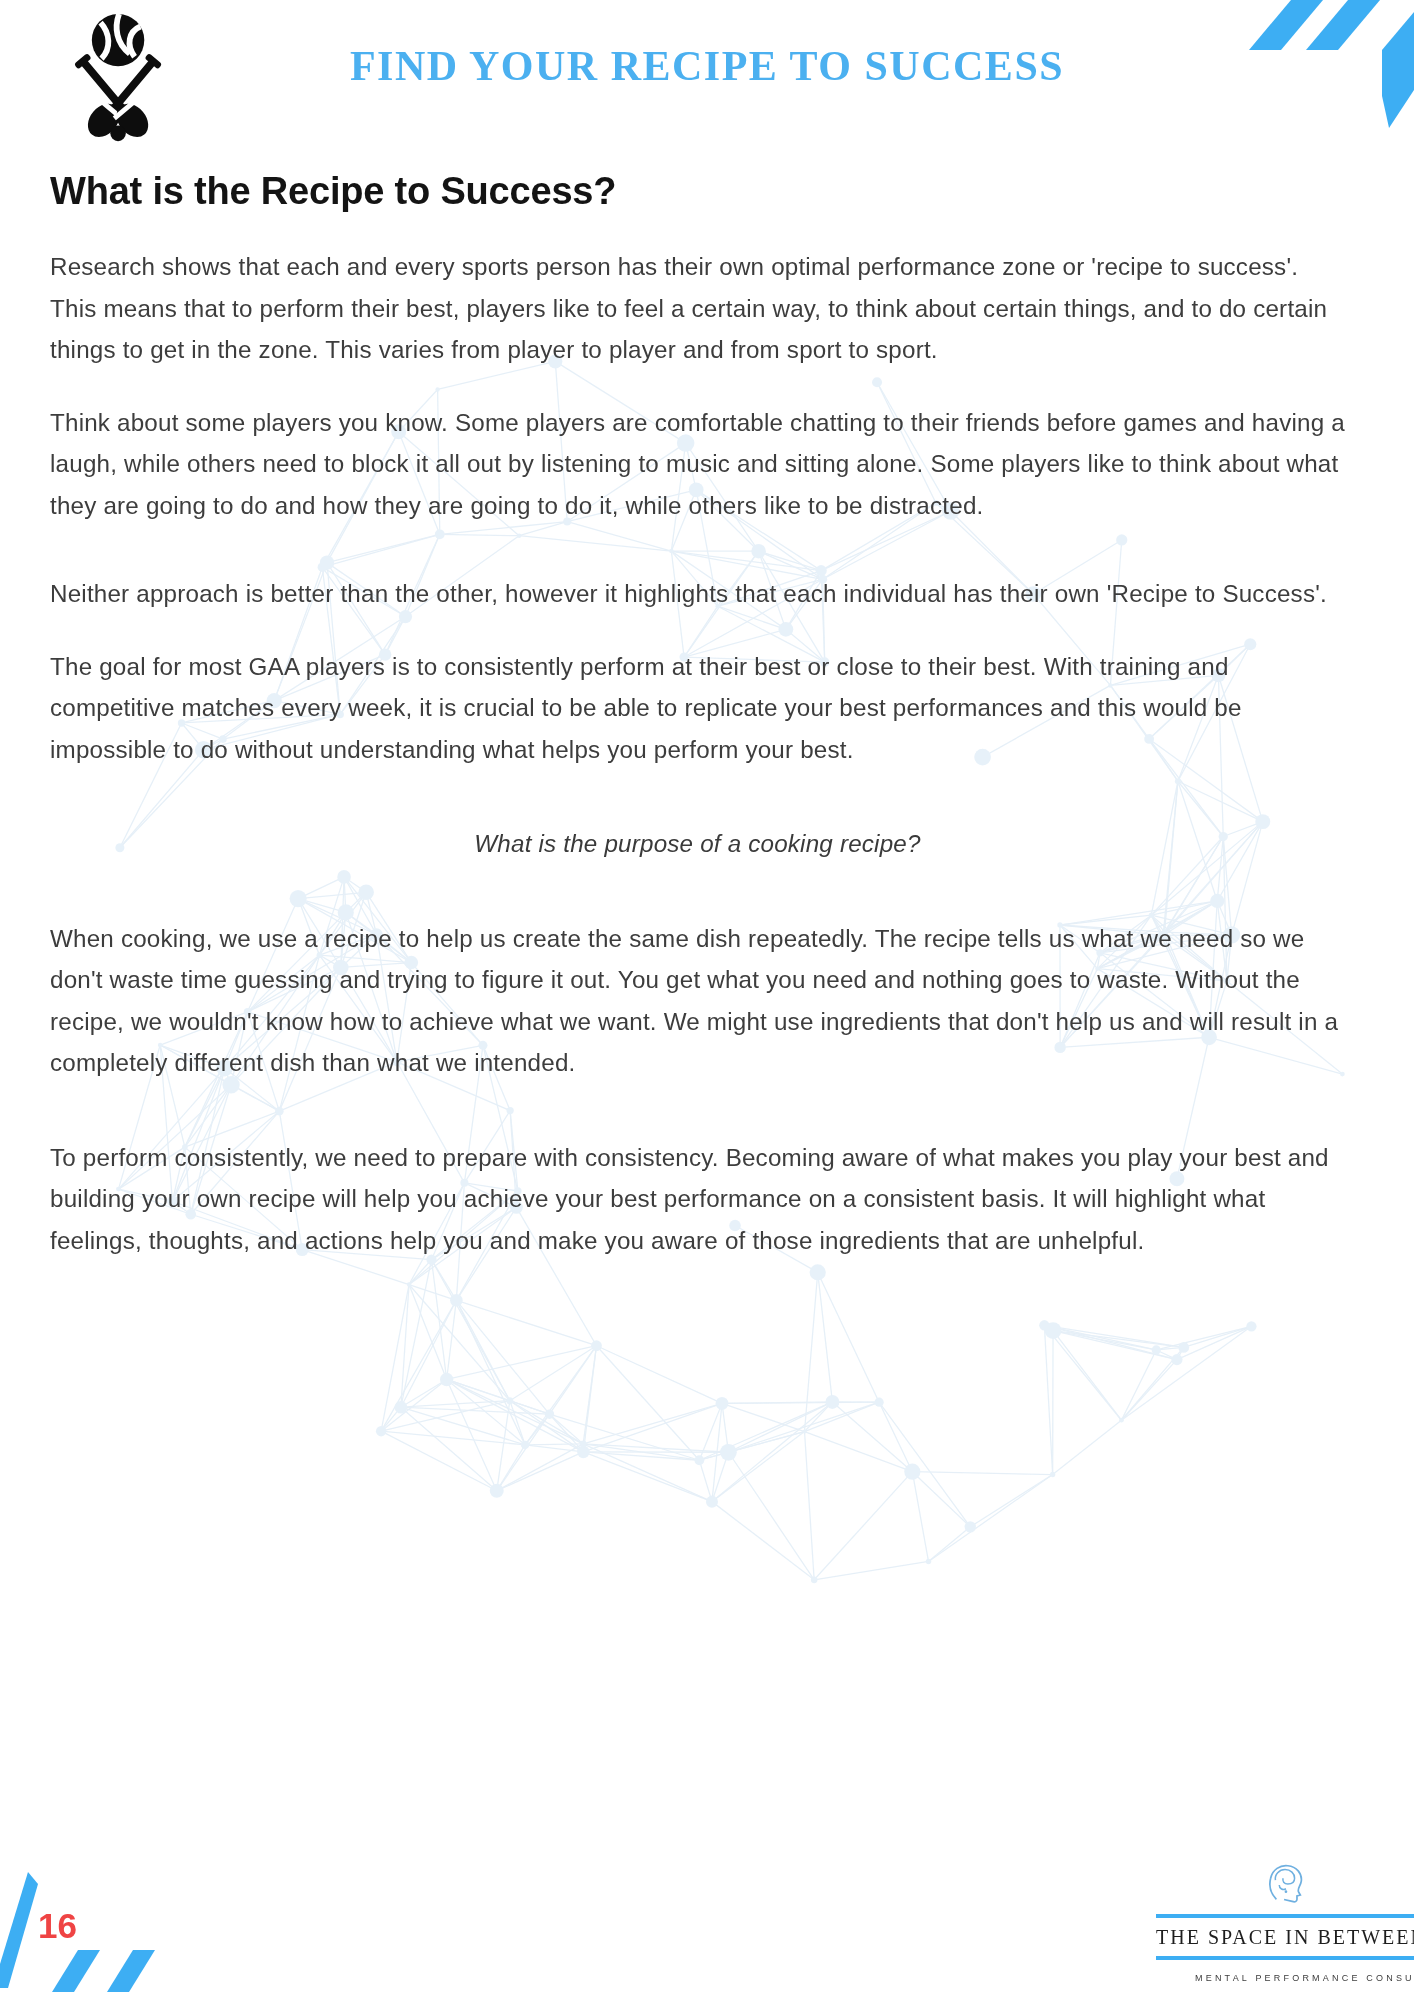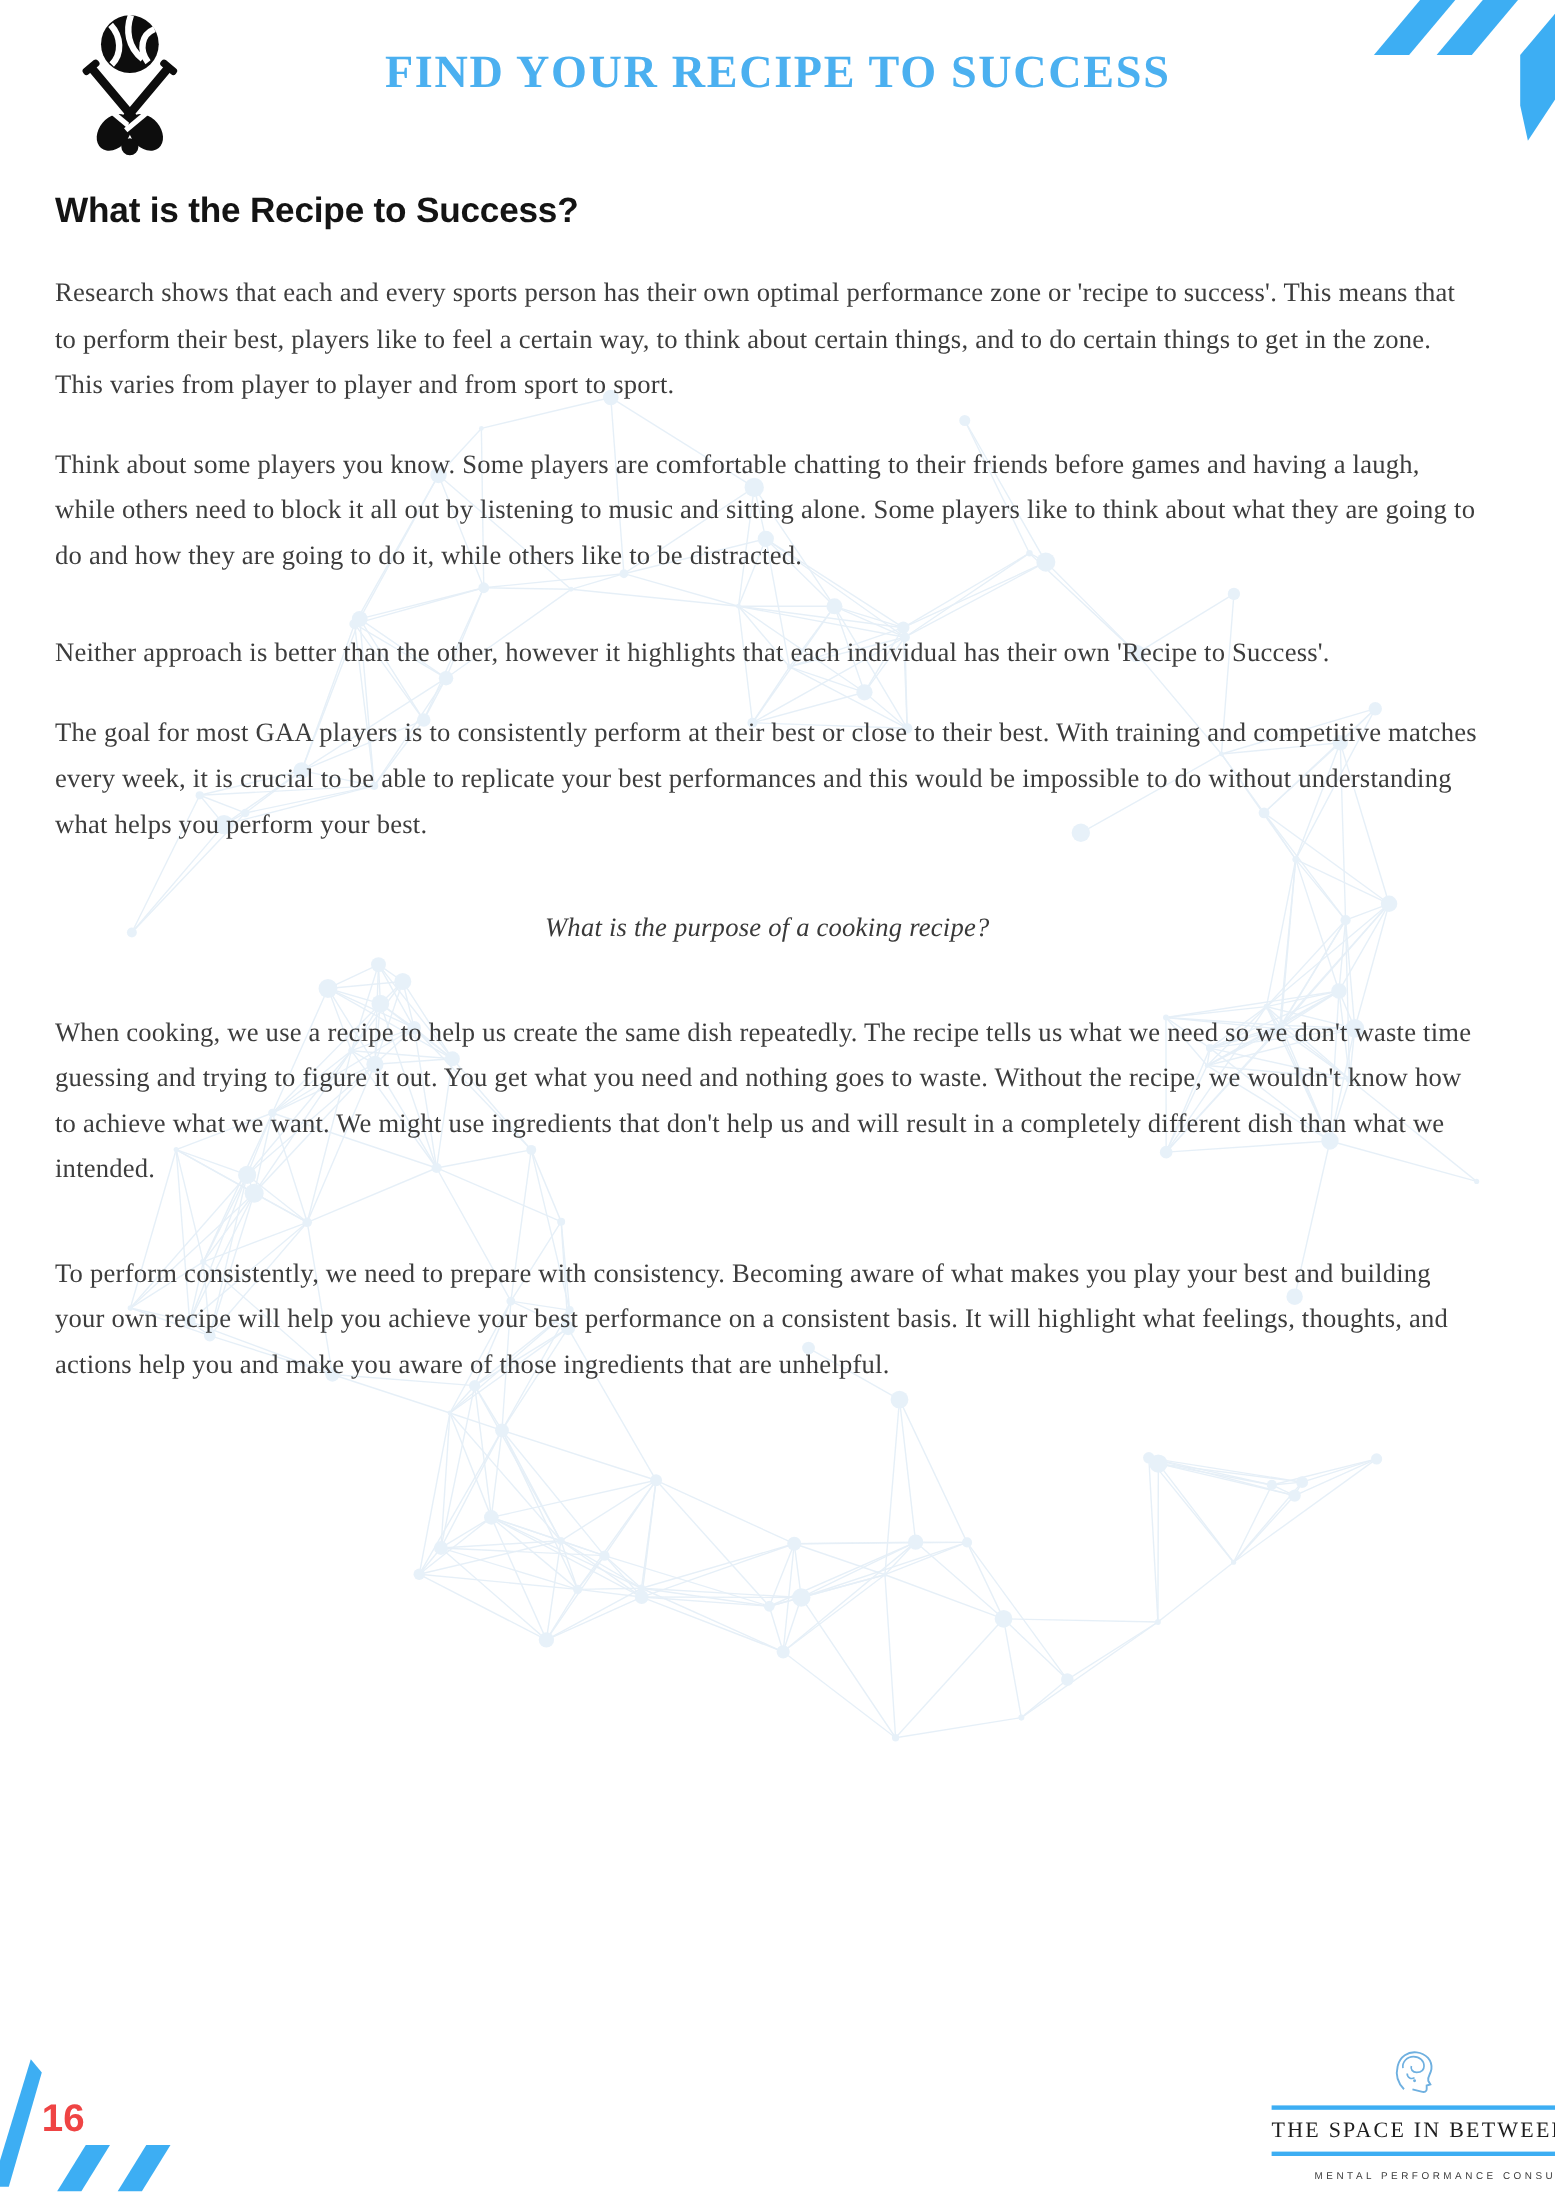--- a/index.html
+++ b/index.html
@@ -21,28 +21,27 @@
     position:absolute;left:0;right:0;top:42px;text-align:center;z-index:2;
     font-family:"Liberation Serif",serif;font-weight:600;
     font-size:42px;letter-spacing:1.5px;color:#4bb0f0;
   }
   .stripes-tr{position:absolute;right:0;top:0;width:175px;height:132px;z-index:1;}
   .stripes-bl{position:absolute;left:0;top:1866px;width:220px;height:134px;z-index:1;}
   .stripe{fill:#3daef3;}
   
   main{position:absolute;left:50px;top:172px;width:1295px;z-index:2;display:flow-root;}
   h2.sec-heading{
-    margin:0 0 36px;font-size:32px;line-height:38px;font-weight:bold;color:#141414;
+    margin:0 0 36px;font-size:38px;line-height:38px;font-weight:bold;color:#141414;
     letter-spacing:-0.2px;
   }
   h2.sec-heading.second{margin:46px 0 40px;}
   main p{
     margin:0 0 31px;font-size:24.2px;line-height:41.5px;color:#3d3d3d;
     letter-spacing:0.2px;
-    font-family:Liberation Serif, serif;
   }
   main p.gap{padding-top:16px;}
   main p.gap2{padding-top:22px;}
   main p.italic{font-style:italic;color:#3a3a3a;text-align:center;}
   
   .page-number{
     position:absolute;left:38px;top:1906px;z-index:2;
     font-size:35px;font-weight:bold;color:#ef4444;
   }
   .footer-brand{position:absolute;right:0;top:1860px;width:258px;z-index:2;text-align:center;}

